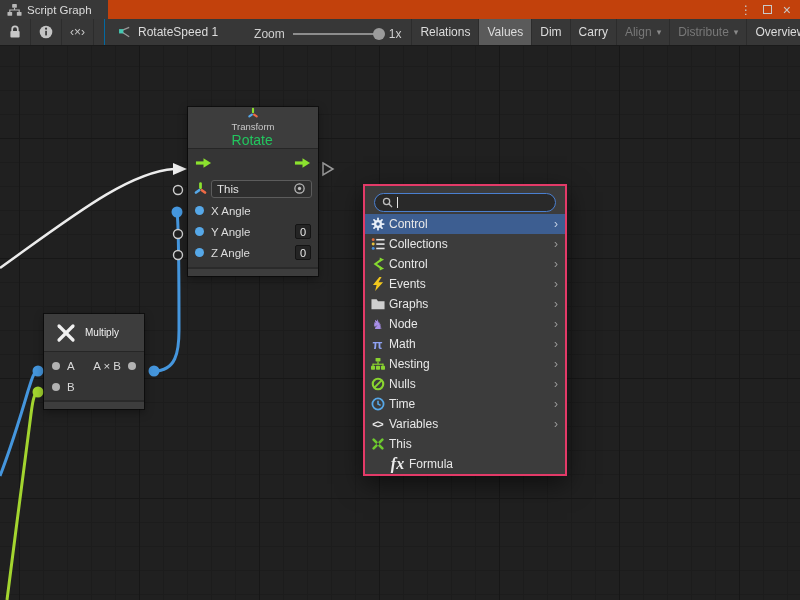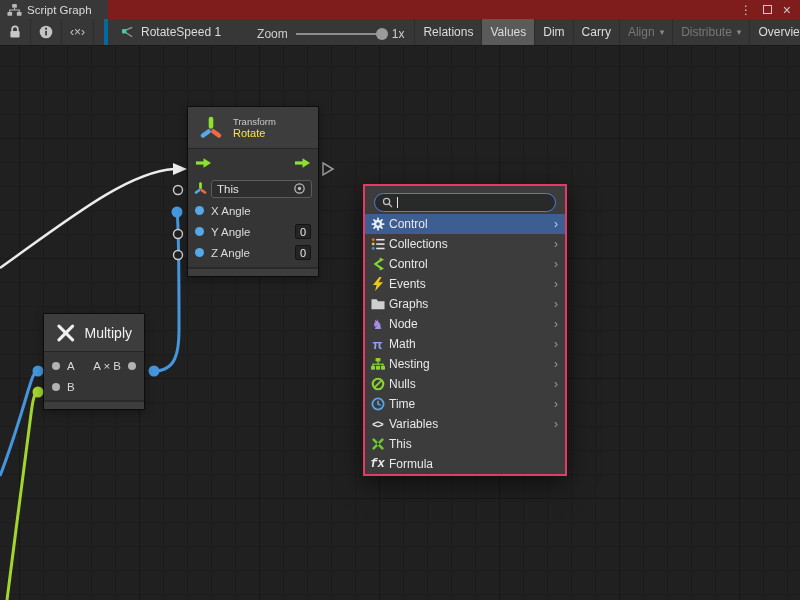--- a/index.html
+++ b/index.html
@@ -2,41 +2,41 @@
 <html><head>
 <meta charset="utf-8">
 <style>
   * { margin:0; padding:0; box-sizing:border-box; }
   html,body { width:800px; height:600px; overflow:hidden; background:#000; }
   .stage { position:relative; width:800px; height:600px; overflow:hidden;
            font-family:"Liberation Sans", sans-serif; background:#202020; }
 
   
   .tabbar { position:absolute; left:0; top:0; width:800px; height:19px;
-            background:#7f1d1d; display:flex; align-items:stretch; }
+            background:#c2410c; display:flex; align-items:stretch; }
   .tab { display:flex; align-items:center; gap:5px; padding:0 16px 0 7px;
          background:#383838; font-size:11.5px; color:#dcdcdc; }
   .win-controls { margin-left:auto; display:flex; align-items:center; gap:11px;
                   padding-right:9px; color:#c9c9c9; }
   .menu-dots { font-size:12px; line-height:1; }
   .max-box { width:9px; height:9px; border:1.5px solid #c9c9c9; display:inline-block; }
   .close-x { font-size:14px; line-height:1; }
 
   
   .toolbar { position:absolute; left:0; top:19px; width:800px; height:27px;
              background:#373737; display:flex; align-items:stretch;
              border-bottom:1px solid #1a1a1a; font-size:12px; color:#dcdcdc; }
   .tbtn { display:flex; align-items:center; justify-content:center;
           padding:0 8px; border-right:1px solid #2c2c2c; white-space:nowrap; }
   .tbtn.icon-only { padding:0 7px; }
   .tbtn.active { background:#5a5a5a; }
   .tbtn.disabled { color:#787878; }
   .tbtn .caret { font-size:9px; margin-left:5px; color:#8a8a8a; }
   .graph-crumb { display:flex; align-items:center; gap:6px; padding:0 12px;
-                 border-left:4px solid #0369a1; border-right:none; margin-left:2px;}
+                 border-left:1px solid #0369a1; border-right:none; margin-left:2px;}
   .zoom-group { display:flex; align-items:center; gap:8px; padding:4px 10px 0 24px; }
   .zoom-track { position:relative; width:88px; height:2px; background:#8d8d8d; }
   .zoom-handle { position:absolute; right:-4px; top:-5px; width:12px; height:12px;
                  border-radius:50%; background:#9b9b9b; }
   .right-btns { margin-left:auto; display:flex; align-items:stretch; }
 
   
   .canvas { position:absolute; left:0; top:46px; width:800px; height:554px;
             background-color:#202020;
             background-image:
@@ -49,42 +49,42 @@
   .wires { position:absolute; left:0; top:0; width:800px; height:554px; pointer-events:none; }
 
   
   .node { position:absolute; background:#353535;
           box-shadow:0 0 0 1px rgba(0,0,0,.5), 0 3px 9px rgba(0,0,0,.4); }
   .node-header { background:#3d3d3d; display:flex; align-items:center;
                  border-bottom:1px solid #262626; }
   .node-footer { background:#3d3d3d; height:9px; border-top:2px solid #2a2a2a; }
 
   .transform-node { left:188px; top:61px; width:130px; }
-  .transform-node .node-header { height:42px; gap:9px; padding:0 10px; }
+  .transform-node .node-header { height:42px; gap:2px; padding:0 10px;flex-direction:column; }
   .hdr-text .cat { font-size:9.5px; color:#c9c9c9; }
-  .hdr-text .ttl { font-size:11px; color:#fde047; }
+  .hdr-text .ttl { font-size:14px; color:#22c55e; }
   .flow-row { height:28px; display:flex; align-items:center;
               justify-content:space-between; padding:0 7px; }
   .this-row { height:23px; display:flex; align-items:center; gap:4px; padding:0 6px; }
   .this-box { flex:1; height:18px; background:#2e2e2e; border:1px solid #5c5c5c;
               border-radius:3px; display:flex; align-items:center; padding:0 5px;
               font-size:11.5px; color:#e2e2e2; }
   .this-box .spacer { flex:1; }
   .angle-row { height:21px; display:flex; align-items:center; gap:7px; padding:0 7px;
                font-size:11.5px; color:#dcdcdc; }
   .port-dot { width:9px; height:9px; border-radius:50%; background:#56a8e8; flex:none; }
   .val-box { margin-left:auto; min-width:16px; height:15px; background:#242424;
              border:1px solid #141414; border-radius:2px; display:flex;
              align-items:center; justify-content:center; font-size:11px; color:#e8e8e8;
              padding:0 3px; }
   .body-pad { height:4px; }
 
   .multiply-node { left:44px; top:268px; width:100px; }
   .multiply-node .node-header { height:38px; gap:9px; padding:0 12px; }
-  .multiply-node .ttl { font-size:14px; color:#f2f2f2; }
+  .multiply-node .ttl { font-size:10px; color:#f2f2f2; }
   .m-row { height:21px; display:flex; align-items:center; gap:7px; padding:0 8px;
            font-size:11.5px; color:#d8d8d8; }
   .gray-dot { width:8px; height:8px; border-radius:50%; background:#b2b2b2; flex:none; }
   .m-row .out { margin-left:auto; display:flex; align-items:center; gap:7px; }
 
   
   .finder { position:absolute; left:363px; top:138px; width:204px;
             background:#3c3c3c; border:2px solid #e33a68;
             box-shadow:0 8px 24px rgba(0,0,0,.55); }
   .search-wrap { margin:7px 9px 2px; }
@@ -98,22 +98,22 @@
                    font-size:11.5px; color:#d4d4d4; }
   .fitem { height:20px; display:flex; align-items:center; gap:3px;
            padding:0 7px 0 4px; font-size:12px; color:#e8e8e8; }
   .fitem.sel { background:#3d5e91; }
   .fi { width:17px; height:16px; display:flex; align-items:center; justify-content:center; flex:none; }
   .chev { margin-left:auto; color:#9a9a9a; font-size:12px; }
   .fitem.sel .chev { color:#c4d0e4; }
   .g-knight { color:#a98fe8; font-size:13px; line-height:1; }
   .g-pi { color:#8ea2f2; font-size:13px; font-weight:bold; line-height:1; }
   .g-var { color:#ececec; font-size:10.5px; font-weight:bold; letter-spacing:-1px; line-height:1; }
-  .g-fx { color:#ececec; font-size:12px; font-style:italic; font-weight:bold;
-          font-family:Liberation Mono, monospace; line-height:1; }
+  .g-fx { color:#ececec; font-size:16px; font-style:italic; font-weight:bold;
+          font-family:Liberation Serif, serif; line-height:1;margin-left:20px; }
 </style>
 </head>
 <body>
 
 <div class="stage">
 
   <div class="tabbar">
     <div class="tab">
       <svg width="15" height="14" viewBox="0 0 16 14">
         <g fill="#b8b8b8">

